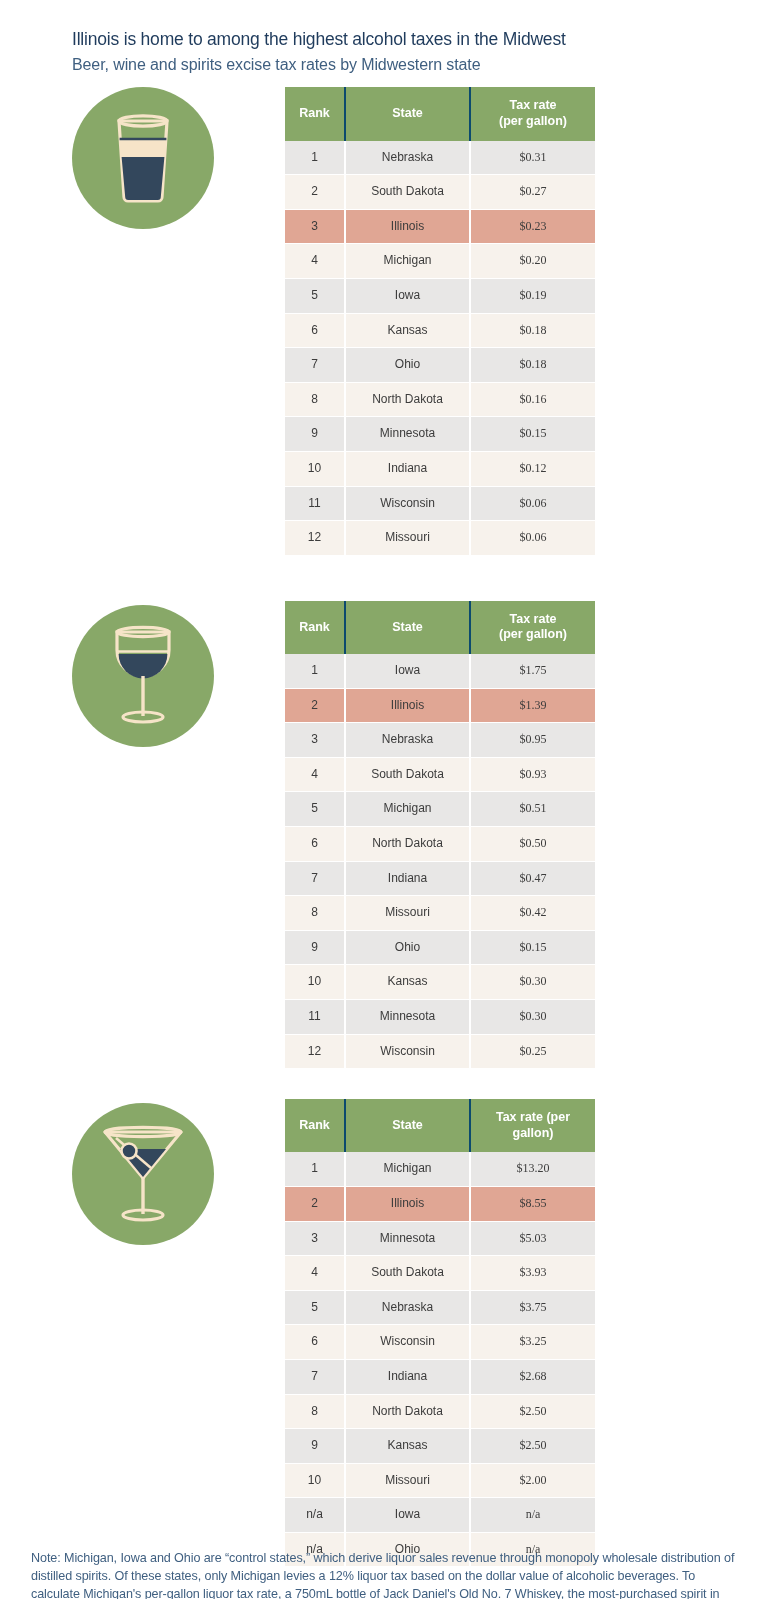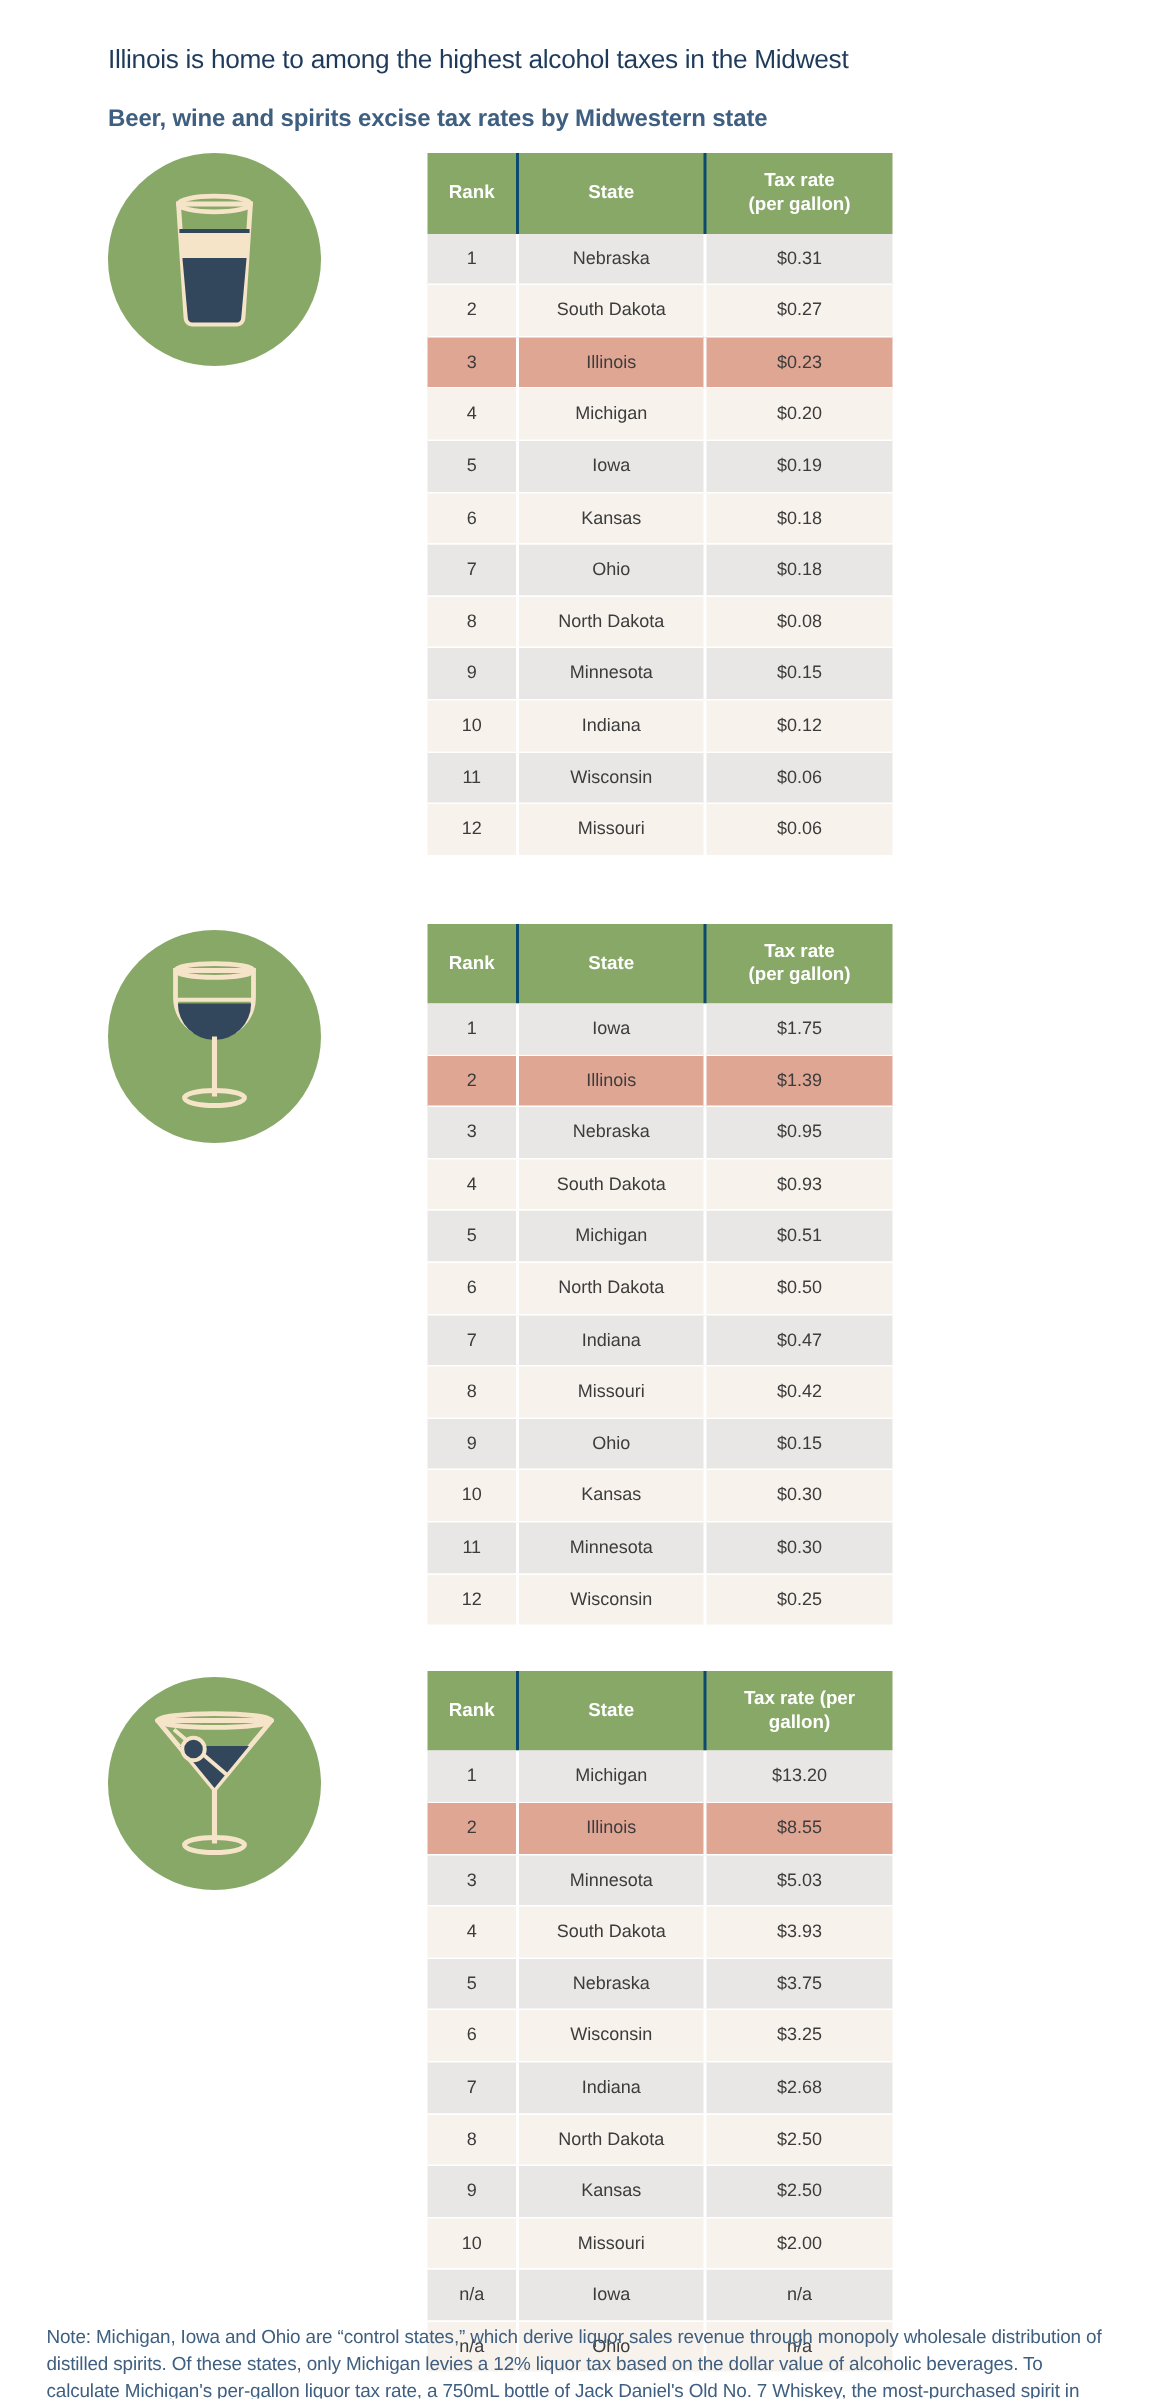--- a/index.html
+++ b/index.html
@@ -22,25 +22,25 @@
   }
   .title {
     font-size: 17.5px;
     font-weight: normal;
     color: #1f3b5c;
     letter-spacing: -0.2px;
     line-height: 1.3;
   }
   .subtitle {
     font-size: 16px;
-    font-weight: bold;
+    font-weight: normal;
     color: #3f5f80;
     letter-spacing: -0.1px;
     line-height: 1.35;
-    margin-top: 18px;
+    margin-top: 3px;
   }
 
   
   .section {
     position: relative;
     display: flex;
     align-items: flex-start;
   }
   .section-beer    { margin-top: 12px; }
   .section-wine    { margin-top: 45px; }
@@ -84,21 +84,21 @@
 
   .tbl td {
     font-size: 12px;
     color: #3c3c3c;
     text-align: center;
     padding: 9px 4px;
     line-height: 1.3;
     border-right: 2px solid #ffffff;
     border-bottom: 1.5px solid #ffffff;
   }
-  .tbl td:last-child { border-right: none; }
+  .tbl td:last-child { border-right: none; font-family: Liberation Serif, serif; }
 
   .col-rank  { width: 60px; }
   .col-state { width: 125px; }
   .col-rate  { width: 125px; }
 
   tr.odd  td { background: #e8e7e6; }
   tr.even td { background: #f7f2ec; }
   tr.hl   td { background: #e0a694; color: #3c3c3c; }
 
   
@@ -183,21 +183,21 @@
           <td>$0.18</td>
         </tr>
         <tr class="odd">
           <td>7</td>
           <td>Ohio</td>
           <td>$0.18</td>
         </tr>
         <tr class="even">
           <td>8</td>
           <td>North Dakota</td>
-          <td>$0.08</td>
+          <td>$0.16</td>
         </tr>
         <tr class="odd">
           <td>9</td>
           <td>Minnesota</td>
           <td>$0.15</td>
         </tr>
         <tr class="even">
           <td>10</td>
           <td>Indiana</td>
           <td>$0.12</td>

